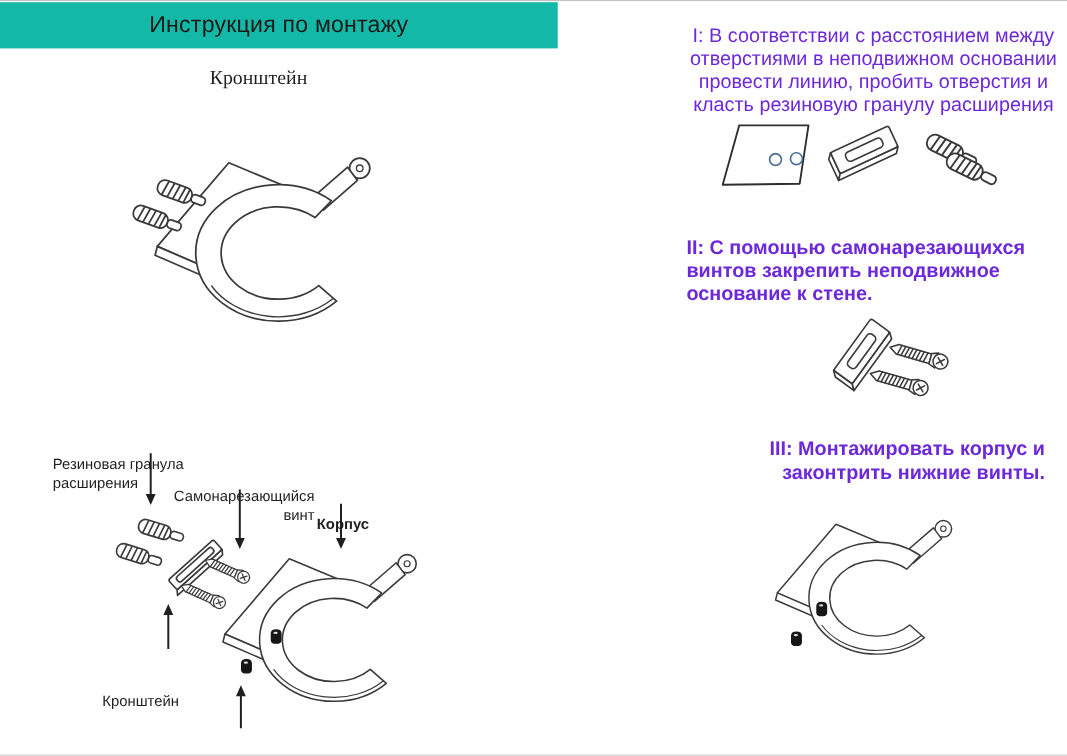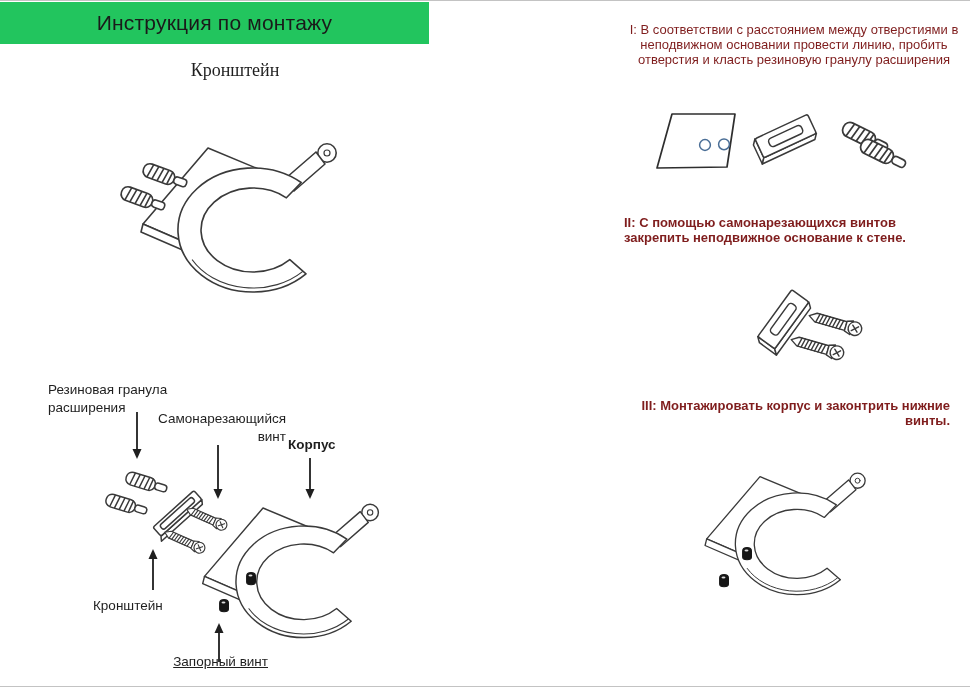--- a/index.html
+++ b/index.html
@@ -4,35 +4,35 @@
 <style>
   html,body{margin:0;padding:0;}
   .page{
     position:relative; width:970px; height:687px; background:#ffffff;
     font-family:"Liberation Sans", sans-serif; color:#262626; overflow:hidden;
   }
   .edge-line{position:absolute; left:0; width:970px; height:1px; background:#c3c3c3;}
   .edge-top{top:0;}
   .edge-bottom{bottom:0;}
   .header-box{
-    position:absolute; left:0; top:2px; width:429px; height:42px; background:#22c55e;
+    position:absolute; left:0; top:2px; width:507px; height:42px; background:#14b8a6;
     display:flex; align-items:center; justify-content:center;
     font-size:21px; color:#1a1a1a; letter-spacing:.2px;
   }
   .subtitle{
     position:absolute; left:0; top:60px; width:470px; text-align:center;
     font-size:18px; color:#1f1f1f;font-family:Liberation Serif, serif;
   }
   .step-text{
-    position:absolute; font-size:13px; line-height:1.17; color:#7f1d1d;
+    position:absolute; font-size:18px; line-height:1.17; color:#6d28d9;
   }
   .step-1{left:621px; top:22px; width:346px; text-align:center;}
   .step-2{left:624px; top:215px; width:340px; text-align:left;font-weight:bold;}
   .step-3{left:608px; top:398px; width:342px; text-align:right;font-weight:bold;}
-  .lbl{position:absolute; font-size:13.5px; line-height:1.3; color:#1f1f1f;}
+  .lbl{position:absolute; font-size:13.5px; line-height:1.3; color:#1f1f1f;margin-top:32px;}
   .lbl-granula{left:48px; top:381px; width:124px;}
   .lbl-vint{left:152px; top:410px; width:134px; text-align:right;}
   .lbl-korpus{left:288px; top:436px; width:70px;font-weight:bold;}
   .lbl-osnovanie{left:93px; top:597px; width:92px;}
   .lbl-zaporny{left:156px; top:653px; width:112px; text-align:right;text-decoration:underline;}
   .illu{position:absolute;}
   .illu-main{left:108px; top:118px;}
   .illu-exploded{left:40px; top:378px;}
   .illu-step1{left:645px; top:100px;}
   .illu-step2{left:738px; top:276px;}

